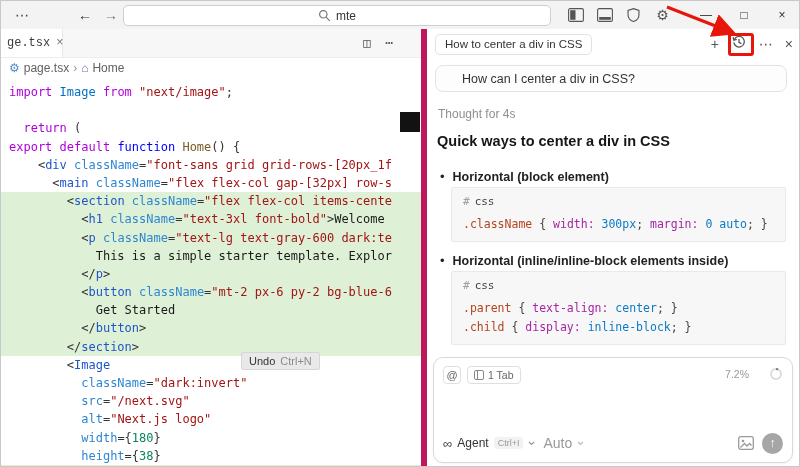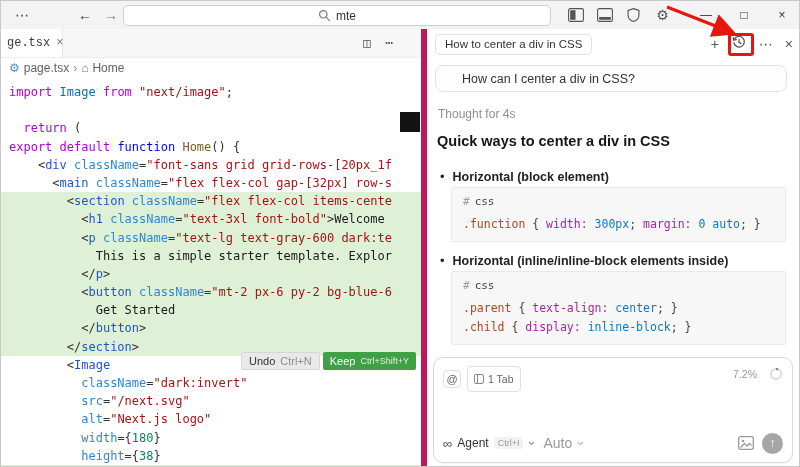--- a/index.html
+++ b/index.html
@@ -68,23 +68,23 @@
   .code-card-head .hash{color:#A0A0A0;margin-right:5px;}
   .code-card-head .lang{color:#444;}
   .cs-line{height:19px;line-height:19px;white-space:pre;font-size:11.5px;}
   .cstok-sel{color:#B3441E}.cstok-prop{color:#A626A4}.cstok-val{color:#0B7AC5}.cstok-pl{color:#444}
   
   .composer{position:absolute;left:6px;right:8px;top:328px;height:104px;border:1px solid #D9D9D9;border-radius:10px;
             background:#FFF;box-shadow:0 1px 3px rgba(0,0,0,.05);}
   .comp-row1{position:absolute;left:9px;top:8px;display:flex;align-items:center;gap:6px;}
   .at-chip{width:18px;height:18px;border:1px solid #DFDFDF;border-radius:4px;display:flex;align-items:center;justify-content:center;
            font-size:11px;color:#666;box-sizing:border-box;}
-  .tab-chip{height:26px;border:1px solid #DFDFDF;border-radius:4px;display:flex;align-items:center;gap:4px;padding:0 6px;
+  .tab-chip{height:18px;border:1px solid #DFDFDF;border-radius:4px;display:flex;align-items:center;gap:4px;padding:0 6px;
             font-size:10.5px;color:#666;box-sizing:border-box;}
-  .context{position:absolute;right:10px;top:10px;display:flex;align-items:flex-end;gap:13px;font-size:10.5px;color:#999;}
+  .context{position:absolute;right:10px;top:10px;display:flex;align-items:flex-end;gap:21px;font-size:10.5px;color:#999;}
   .ring{width:12px;height:12px;border-radius:50%;background:conic-gradient(#777 0 26deg,#DCDCDC 26deg 360deg);
         display:flex;align-items:center;justify-content:center;}
   .ring-inner{width:8px;height:8px;border-radius:50%;background:#FFF;}
   .comp-placeholder{position:absolute;left:11px;top:33px;font-size:12px;color:#B3B3B3;}
   .comp-row3{position:absolute;left:9px;right:9px;bottom:8px;height:22px;display:flex;align-items:center;gap:8px;}
   .agent-group{display:flex;align-items:center;gap:5px;}
   .inf{font-size:13px;color:#444;}
   .agent-label{font-size:12px;color:#333;}
   .key-badge{font-size:9px;color:#999;background:#F2F2F2;border-radius:3px;padding:1px 4px;}
   .auto-label{font-size:14px;color:#999;}
@@ -184,24 +184,20 @@
       <div class="ed-line"><span class="edtok-pl">          </span><span class="edtok-attr">width</span><span class="edtok-pl">={</span><span class="edtok-num">180</span><span class="edtok-pl">}</span></div>
       <div class="ed-line"><span class="edtok-pl">          </span><span class="edtok-attr">height</span><span class="edtok-pl">={</span><span class="edtok-num">38</span><span class="edtok-pl">}</span></div>
       <div class="ed-line green">&nbsp;</div>
     </div>
 
   <div class="diff-actions">
     <div class="undo-btn">
       <span>Undo</span>
       <span class="key">Ctrl+N</span>
     </div>
-    <div class="keep-btn">
-      <span>Keep</span>
-      <span class="key">Ctrl+Shift+Y</span>
-    </div>
   </div>
 
   <div class="black-box"></div>
 
   <div class="chat">
     <div class="chat-title-pill">How to center a div in CSS</div>
 
     <div class="chat-header-icons">
       <span class="chi">+</span>
       <span class="chi">
@@ -224,21 +220,21 @@
 
     <div class="chat-bullet bullet-0">
       <span class="dot">•</span>
       <span class="bullet-text">Horizontal (block element)</span>
     </div>
     <div class="code-card code-0">
       <div class="code-card-head">
         <span class="hash">#</span><span class="lang">css</span>
       </div>
       <div class="code-card-body" id="chat-code-0">
-          <div class="cs-line"><span class="cstok-sel">.function</span><span class="cstok-pl"> { </span><span class="cstok-prop">width:</span><span class="cstok-pl"> </span><span class="cstok-val">300px</span><span class="cstok-pl">; </span><span class="cstok-prop">margin:</span><span class="cstok-pl"> </span><span class="cstok-val">0 auto</span><span class="cstok-pl">; }</span></div>
+          <div class="cs-line"><span class="cstok-sel">.className</span><span class="cstok-pl"> { </span><span class="cstok-prop">width:</span><span class="cstok-pl"> </span><span class="cstok-val">300px</span><span class="cstok-pl">; </span><span class="cstok-prop">margin:</span><span class="cstok-pl"> </span><span class="cstok-val">0 auto</span><span class="cstok-pl">; }</span></div>
         </div>
     </div>
 
     <div class="chat-bullet bullet-1">
       <span class="dot">•</span>
       <span class="bullet-text">Horizontal (inline/inline-block elements inside)</span>
     </div>
     <div class="code-card code-1">
       <div class="code-card-head">
         <span class="hash">#</span><span class="lang">css</span>

